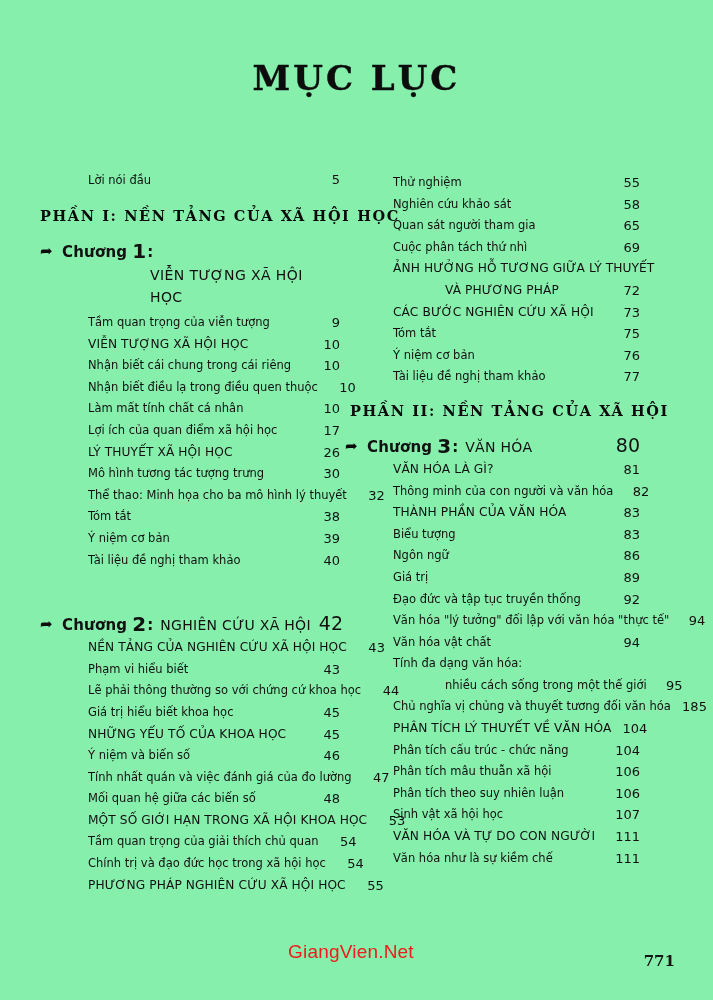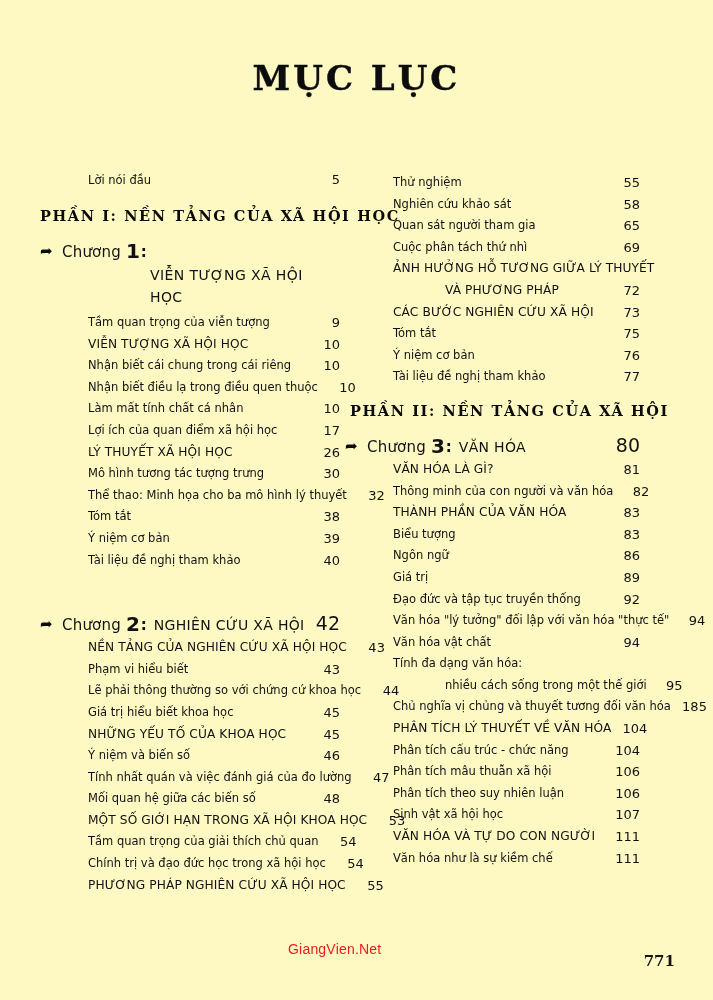--- a/index.html
+++ b/index.html
@@ -12,21 +12,21 @@
     height: 1000px;
     position: relative;
     font-family: "DejaVu Sans", sans-serif;
     color: #111111;
     overflow: hidden;
   }
 
   #page {
     position: absolute;
     inset: 0;
-    background: #fef9c3;
+    background: #86efac;
   }
 
   
   .page-title {
     position: absolute;
     top: 58px;
     left: 0;
     width: 713px;
     text-align: center;
     font-family: "DejaVu Serif", serif;
@@ -101,21 +101,21 @@
   .chapter .arrow {
     flex: 0 0 auto;
     width: 22px;
     font-size: 15px;
     line-height: 18px;
     color: #0b0b0b;
     transform: translateY(-1px);
   }
   .chapter .ch-word {
     font-size: 15px;
-    font-weight: normal;
+    font-weight: bold;
     letter-spacing: 0.2px;
   }
   .chapter .ch-num {
     font-size: 20px;
     font-weight: bold;
     margin: 0 1px 0 5px;
     position: relative;
     top: 1px;
   }
   .chapter .ch-colon { font-size: 15px; font-weight: bold; }
@@ -146,21 +146,21 @@
   }
   .preface .label { padding-left: 48px; font-size: 11.5px; flex: 1 1 auto; }
   .preface .pg { width: 34px; margin-left: 4px; text-align: right; font-size: 13px; }
 
   
   .watermark {
     position: absolute;
     left: 288px;
     top: 941px;
     font-family: "Liberation Sans", sans-serif;
-    font-size: 14px;
+    font-size: 19px;
     color: #ee1c1c;
     letter-spacing: 0.2px;
   }
   .folio {
     position: absolute;
     right: 38px;
     top: 952px;
     font-family: "DejaVu Serif", serif;
     font-weight: bold;
     font-size: 15px;

